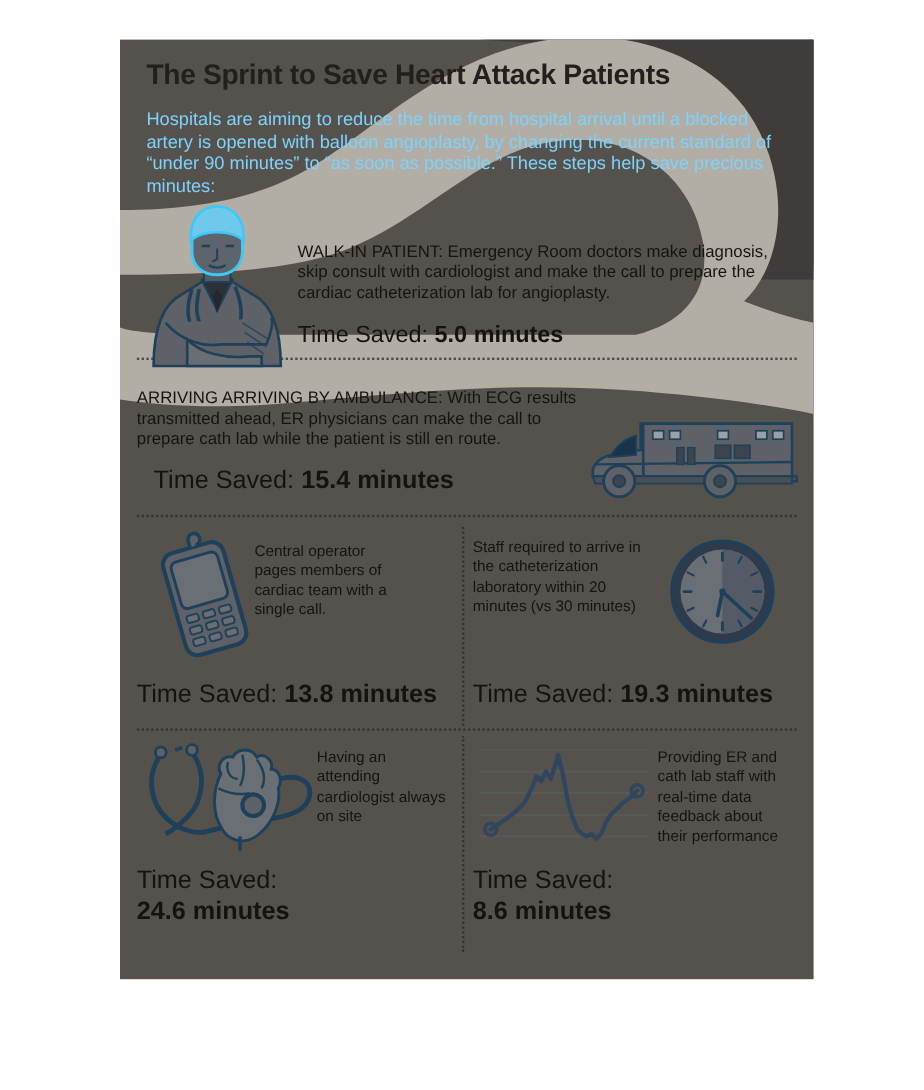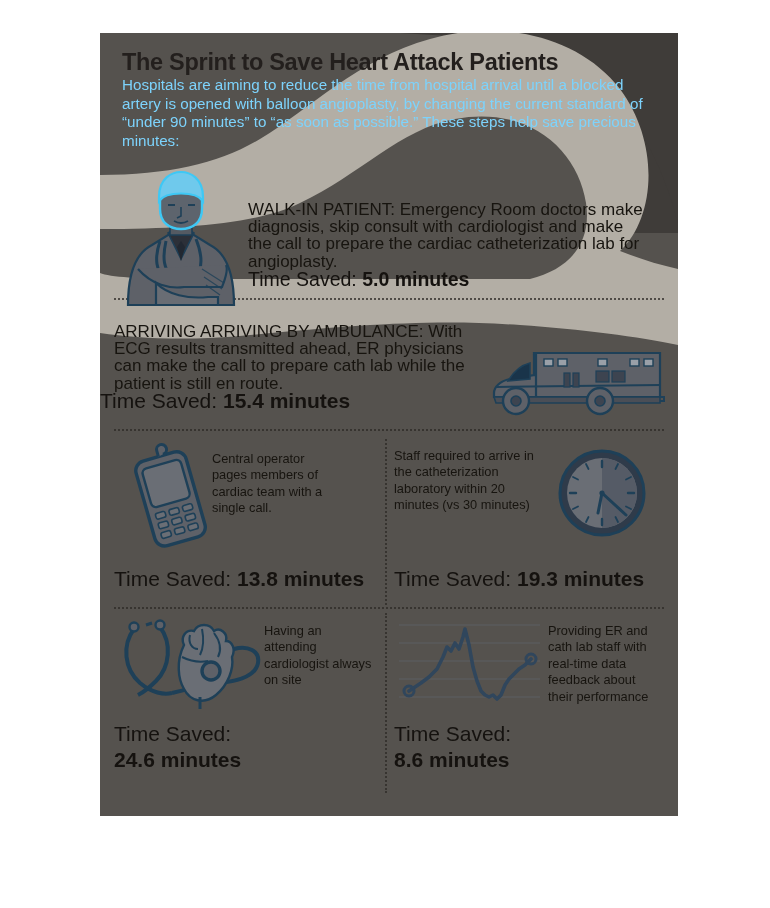--- a/index.html
+++ b/index.html
@@ -9,27 +9,27 @@
     position:absolute;left:100px;top:33px;width:578px;height:783px;
     background:#55524e;overflow:hidden;
   }
   
   .swoosh-wrap{position:absolute;left:0;top:0;width:578px;height:783px;pointer-events:none;}
 
   
   .head{position:absolute;left:22px;top:16px;width:540px;z-index:5;}
   .title{
     font-size:23.5px;color:#231f1d;letter-spacing:-0.3px;
-    font-family:"Liberation Sans",sans-serif;margin:0 0 0 0;white-space:nowrap;
+    font-family:"Liberation Sans",sans-serif;margin:0 0 15px 0;white-space:nowrap;
   }
   .intro{font-size:15.2px;line-height:18.6px;color:#7dd3fc;margin:0;width:540px;}
 
   
   .sect{position:absolute;z-index:6;}
-  .body-txt{font-size:17px;line-height:17.2px;color:#17140f;}
+  .body-txt{font-size:14px;line-height:17.2px;color:#17140f;}
   .cap-txt{font-size:12.8px;line-height:16.4px;color:#17140f;}
   .saved{font-size:19.5px;color:#15120f;line-height:24px;white-space:nowrap;}
   .saved b{font-weight:bold;}
   .saved-lg{font-size:21px;}
 
   
   .hdot{position:absolute;height:0;border-top:2px dotted #2e2b27;opacity:.75;z-index:4;}
   .vdot{position:absolute;width:0;border-left:2px dotted #2e2b27;opacity:.75;z-index:4;}
 
   .source{position:absolute;left:16px;top:755px;font-size:9.6px;color:#c9c5bd;z-index:7;}
@@ -117,21 +117,21 @@
     </div>
   </div>
 
   <div class="hdot" style="left:14px;top:265px;width:550px;"></div>
 
   <div class="sect" style="left:0;top:0;width:578px;">
     <p class="body-txt" style="position:absolute;left:14px;top:290px;width:370px;margin:0;">
       <span>ARRIVING ARRIVING BY AMBULANCE:</span><span> With ECG results transmitted ahead,  ER physicians can make the call to prepare cath lab while the patient is still en route.</span>
     </p>
 
-    <div class="saved saved-lg" style="position:absolute;left:0;top:356px;">
+    <div class="saved saved-lg" style="position:absolute;left:28px;top:356px;">
       <span>Time Saved:</span>
       <b>15.4 minutes</b>
     </div>
 
     <div style="position:absolute;left:392px;top:312px;">
       <svg width="175" height="72" viewBox="0 0 175 72">
 
         <path d="M42 8 L168 8 L168 52 L44 52 Z" fill="#5e6168" stroke="#1e4058" stroke-width="2.2"></path>
 
         <path d="M42 10 L42 30 L18 34 C8 36 2 42 2 48 L2 52 L44 52 L44 10 Z" fill="#5e6168" stroke="#1e4058" stroke-width="2.2"></path>

